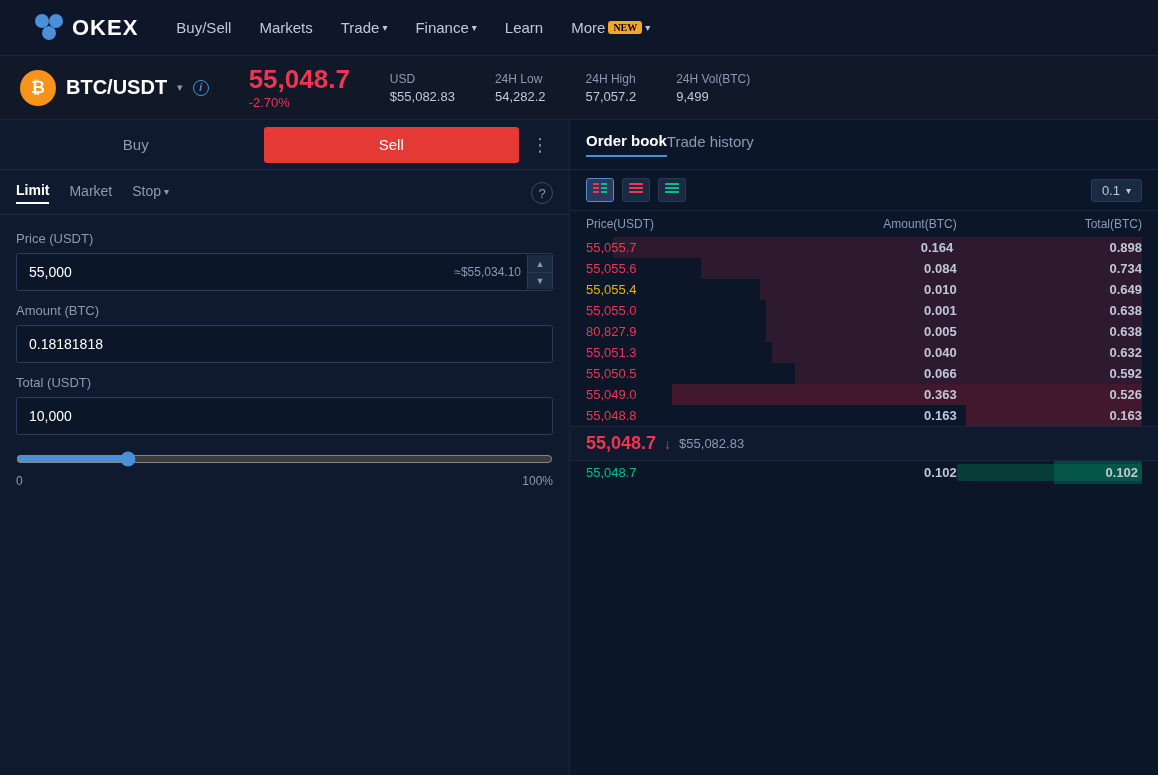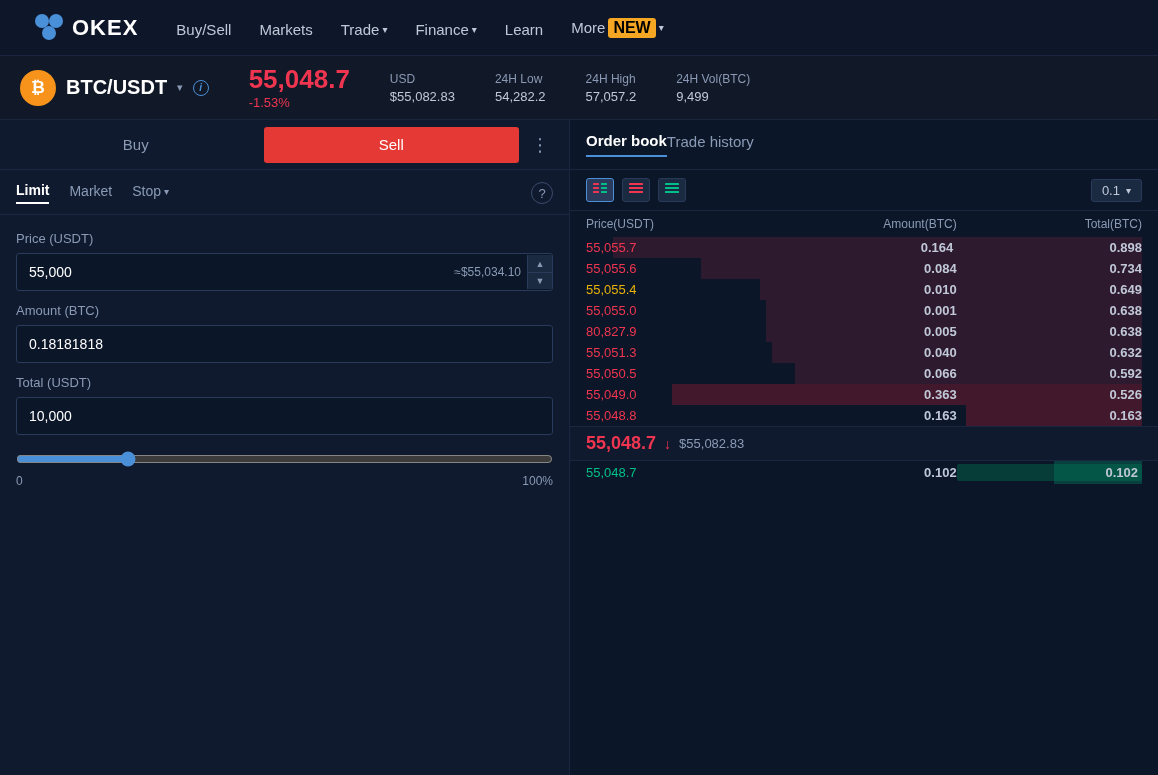--- a/index.html
+++ b/index.html
@@ -24,36 +24,36 @@
       <span>Trade</span>
       <span style="font-size:10px;">▾</span>
     </span>
     <span style="color:#c0c8d8;font-size:15px;cursor:pointer;display:flex;align-items:center;gap:3px;">
       <span>Finance</span>
       <span style="font-size:10px;">▾</span>
     </span>
     <span style="color:#c0c8d8;font-size:15px;cursor:pointer;">Learn</span>
     <span style="color:#c0c8d8;font-size:15px;cursor:pointer;display:flex;align-items:center;gap:3px;">
       <span>More</span>
-      <span style="background:#f5a623;color:#000;font-size:16px;font-weight:700;padding:1px 5px;border-radius:3px;">NEW</span>
+      <span style="background:#f5a623;color:#000;font-size:10px;font-weight:700;padding:1px 5px;border-radius:3px;font-family:Liberation Serif, serif;">NEW</span>
       <span style="font-size:10px;">▾</span>
     </span>
   </div>
 </nav>
 
 <div style="display:flex;align-items:center;background:#111827;height:64px;padding:0 20px;gap:40px;border-bottom:1px solid #1a2540;">
   <div style="display:flex;align-items:center;gap:10px;cursor:pointer;">
     <div style="width:36px;height:36px;background:#f7931a;border-radius:50%;display:flex;align-items:center;justify-content:center;font-weight:700;font-size:17px;color:#fff;">₿</div>
     <span style="font-size:20px;font-weight:700;color:#fff;">BTC/USDT</span>
     <span style="color:#8a9ab5;font-size:11px;">▾</span>
     <span style="color:#4a90d9;font-size:10px;border:1px solid #4a90d9;border-radius:50%;width:16px;height:16px;display:flex;align-items:center;justify-content:center;font-style:italic;font-weight:700;cursor:pointer;">i</span>
   </div>
   <div style="display:flex;flex-direction:column;gap:2px;">
     <span style="color:#f03550;font-size:26px;font-weight:700;line-height:1.1;">55,048.7</span>
-    <span style="color:#f03550;font-size:13px;">-1.53%</span>
+    <span style="color:#f03550;font-size:13px;">-2.70%</span>
   </div>
   <div style="display:flex;flex-direction:column;gap:3px;">
     <span style="color:#8a9ab5;font-size:12px;">USD</span>
     <span style="color:#c0c8d8;font-size:13px;font-weight:500;">$55,082.83</span>
   </div>
   <div style="display:flex;flex-direction:column;gap:3px;">
     <span style="color:#8a9ab5;font-size:12px;">24H Low</span>
     <span style="color:#c0c8d8;font-size:13px;font-weight:500;">54,282.2</span>
   </div>
   <div style="display:flex;flex-direction:column;gap:3px;">

